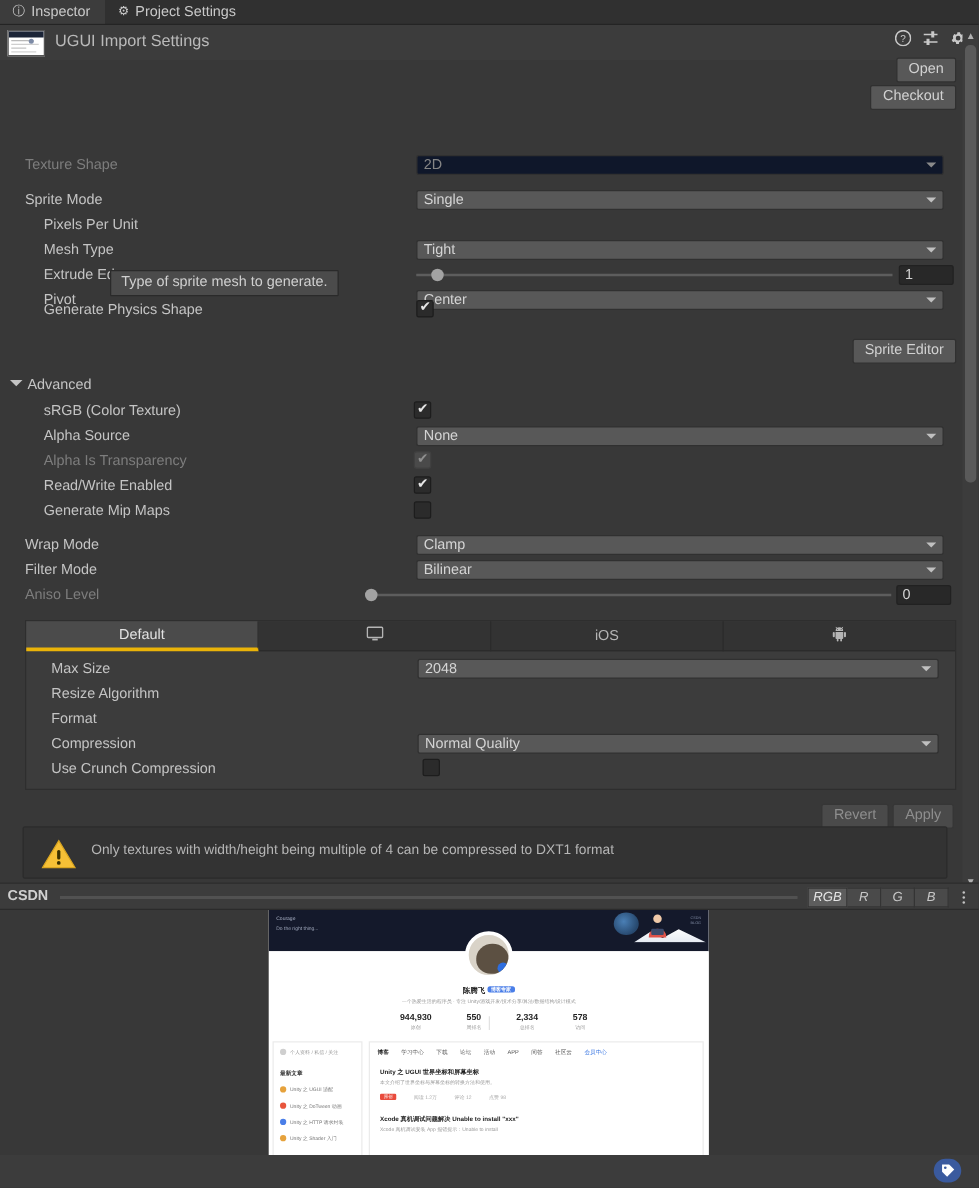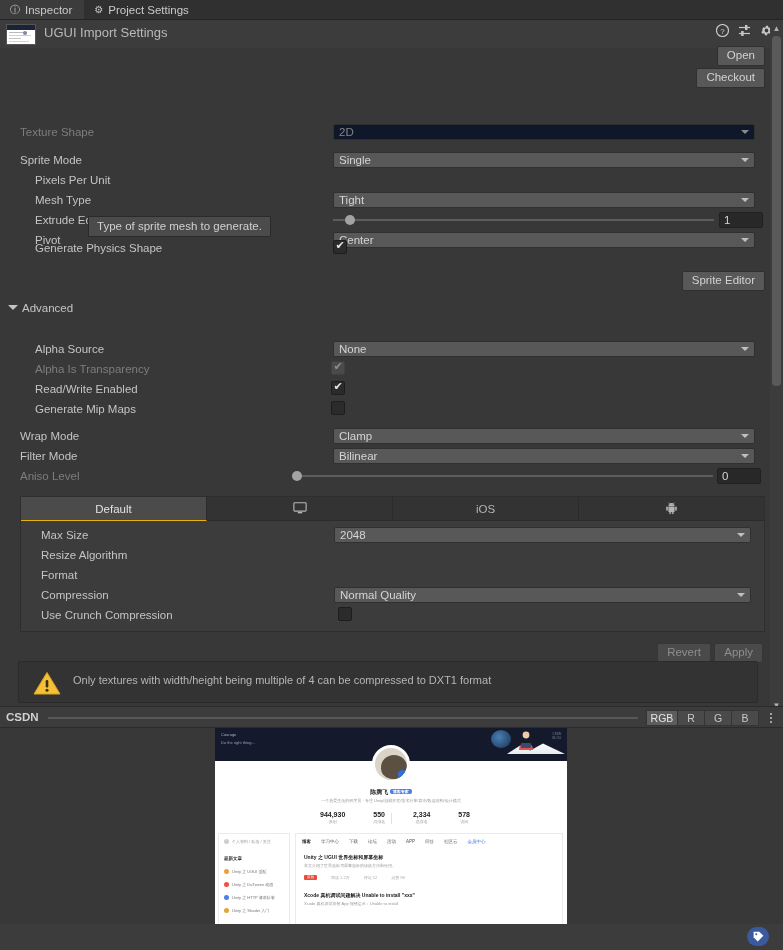--- a/index.html
+++ b/index.html
@@ -97,42 +97,42 @@
              padding:3px 8px 4px; border-radius:1px; z-index:50; }
 
   
   .platbox { position:absolute; left:20px; top:496px; width:745px; height:136px;
              border:1px solid #2e2e2e; background:#3c3c3c; }
   .plattabs { position:absolute; left:0; top:0; width:743px; height:24px; display:flex;
               background:#333333; }
   .ptab { flex:1; display:flex; align-items:center; justify-content:center;
           font-size:11.5px; color:#b5b5b5; border-right:1px solid #2b2b2b;
           border-bottom:1px solid #2b2b2b; height:24px; }
-  .ptab.active { background:#4b4b4b; color:#e2e2e2; border-bottom:1px solid #eab308; }
+  .ptab.active { background:#4b4b4b; color:#e2e2e2; border-bottom:3px solid #eab308; }
   .ptab:last-child { border-right:none; }
 
   
   .btn-disabled { background:#4a4a4a; border:1px solid #363636; color:#8e8e8e; }
 
   
   .warnbox { position:absolute; left:18px; top:661px; width:740px; height:42px;
              background:#333333; border:1px solid #2b2b2b; border-radius:2px; }
   .warn-txt { position:absolute; left:54px; top:12px; font-size:11px; color:#b6b6b6; }
 
   
   .prevbar { position:absolute; left:0; top:706px; width:783px; height:22px;
              background:#3c3c3c; border-top:1px solid #2b2b2b; border-bottom:1px solid #2b2b2b; }
   .prevbar-title { position:absolute; left:6px; top:4px; font-size:11.5px;
                    font-weight:bold; color:#d0d0d0; }
   .prevbar-rule { position:absolute; left:48px; top:10px; right:145px; height:2px;
                   border-top:1px solid #585858; border-bottom:1px solid #585858; }
   .chanbtns { position:absolute; right:24px; top:3px; display:flex; }
   .chbtn { width:27px; height:16px; font-size:10.5px; color:#c8c8c8;
            display:flex; align-items:center; justify-content:center;
-           background:#4a4a4a; border:1px solid #343434; border-left:none; }
+           background:#4a4a4a; border:1px solid #343434; border-left:none;font-style:italic; }
   .chbtn:first-child { border-left:1px solid #343434; width:32px; }
   .chbtn.on { background:#5d5d5d; color:#e6e6e6; }
   .kebab { position:absolute; right:5px; top:3px; width:14px; height:16px;
            display:flex; flex-direction:column; align-items:center;
            justify-content:center; gap:2px; }
   .kebab i { width:2px;height:2px;background:#c3c3c3;border-radius:50%; display:block;}
 
   
   .prevarea { position:absolute; left:0; top:728px; width:783px; height:222px;
               background:#383838; }
@@ -309,20 +309,24 @@
   </div>
 
   <div class="tooltip">Type of sprite mesh to generate.</div>
 
   <button class="btn" style="position:absolute; right:18px; top:271px">Sprite Editor</button>
 
   <div class="foldout" style="top:298px">
     <span class="tri"></span><span>Advanced</span>
   </div>
 
+  <div class="row" style="top:319px">
+    <span class="lbl i1">sRGB (Color Texture)</span>
+    <div class="chk on" style="left:331px"></div>
+  </div>
   <div class="row" style="top:339px">
     <span class="lbl i1">Alpha Source</span>
     <div class="field">
       <div class="dropdown">
         <span>None</span>
         <span class="arw"></span>
       </div>
     </div>
   </div>
   <div class="row" style="top:359px">

